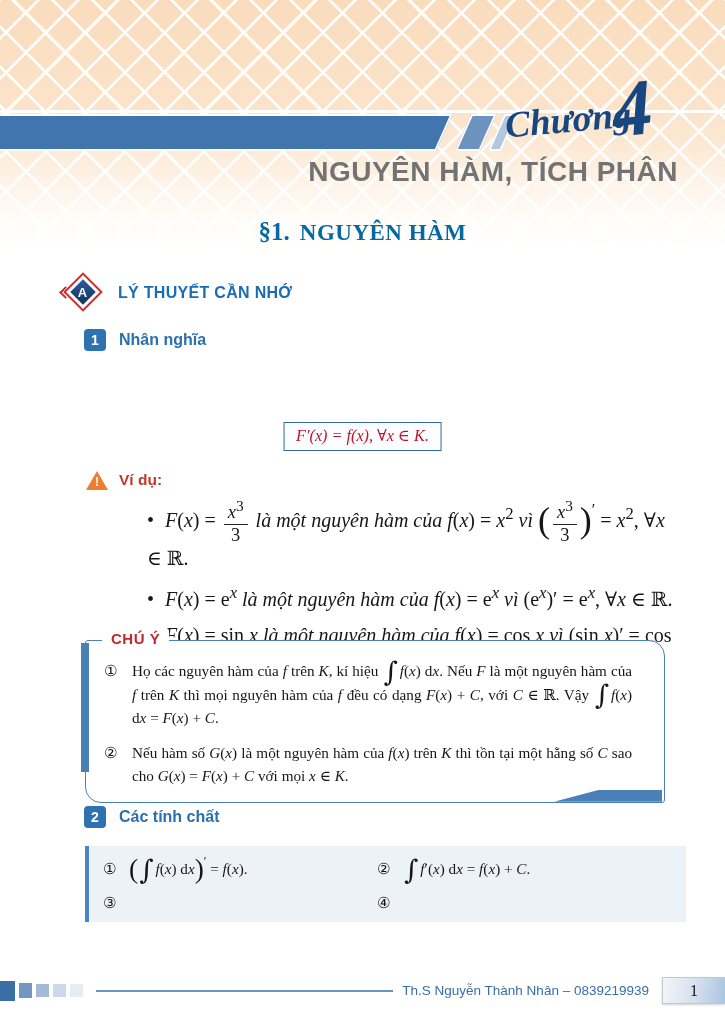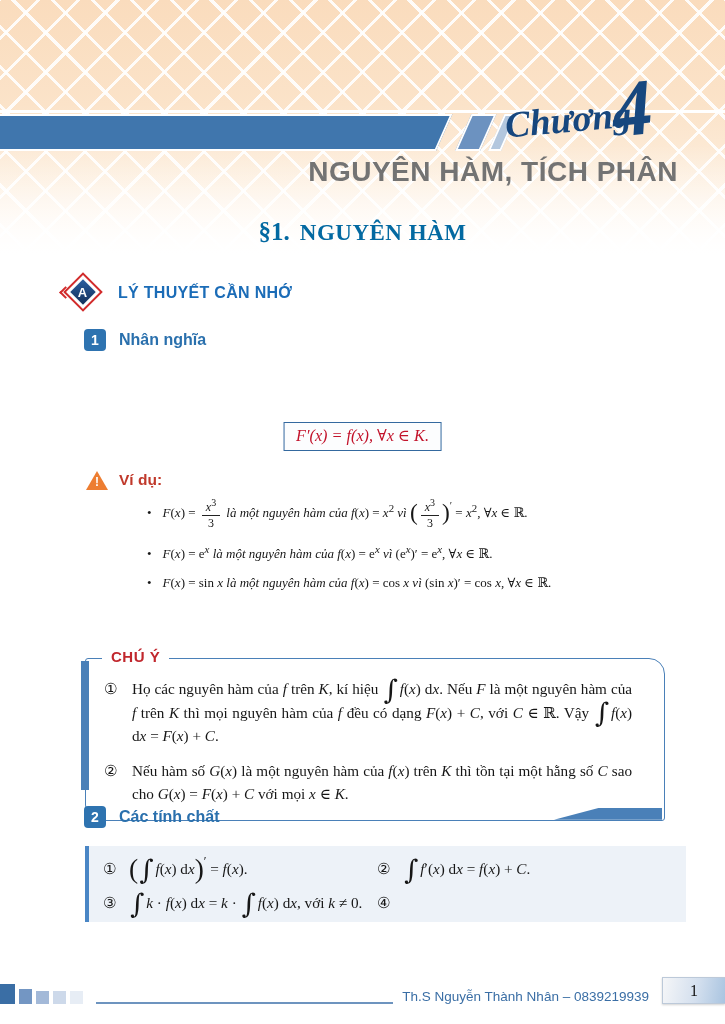--- a/index.html
+++ b/index.html
@@ -70,28 +70,28 @@
     color:#c2132b;font-size:16.2px;font-weight:normal;font-style:italic;white-space:nowrap;}
 
   
   .ex-row{position:absolute;top:471px;left:86px;display:flex;align-items:flex-start;gap:11px;}
   .warn{position:relative;width:22px;height:19px;background:#ed7d31;
     clip-path:polygon(50% 0%,100% 100%,0% 100%);flex:0 0 auto;}
   .warn::after{content:"!";position:absolute;left:0;right:0;bottom:0;text-align:center;
     color:#fff;font-family:"Liberation Sans",sans-serif;font-weight:bold;font-size:12px;line-height:16px;}
   .ex-label{font-family:"Liberation Sans","DejaVu Sans",sans-serif;font-weight:bold;
     font-size:15.5px;color:#c0392b;}
-  .ex-list{position:absolute;top:498px;left:147px;width:530px;font-size:13px;}
+  .ex-list{position:absolute;top:498px;left:147px;width:530px;font-size:20px;}
   .ex-item{margin-bottom:13px;}
   .ex-item::before{content:"•";margin-right:11px;}
 
   
   .note-box{position:absolute;top:640px;left:85px;width:580px;box-sizing:border-box;
     border:1.6px solid #4a80b8;border-radius:3px 16px 3px 16px;
-    padding:18px 32px 12px 18px;background:#fff;margin-top:18px;}
+    padding:18px 32px 12px 18px;background:#fff;}
   .note-bar{position:absolute;left:-5px;top:2px;bottom:30px;width:8px;background:#4a80b8;}
   .note-wedge{position:absolute;right:2px;bottom:0;width:108px;height:12px;background:#4a80b8;
     clip-path:polygon(0% 100%,42% 0%,100% 0%,100% 100%);}
   .note-title{position:absolute;top:-11px;left:16px;background:#fff;padding:0 9px;
     font-family:"Liberation Sans",sans-serif;font-weight:bold;font-size:15px;color:#c1272d;letter-spacing:.5px;}
   .note-item{display:flex;gap:10px;margin-bottom:11px;font-size:15.2px;line-height:1.55;}
   .note-item:last-child{margin-bottom:2px;}
   .note-marker{flex:0 0 18px;}
   .note-text{flex:1;text-align:justify;}
 
@@ -106,21 +106,21 @@
   .int{font-size:1.8em;line-height:0;vertical-align:-0.18em;margin:0 2px 0 1px;
     font-family:"DejaVu Serif",serif;font-weight:normal;}
   .bp{font-size:1.8em;line-height:0;vertical-align:-0.15em;font-weight:normal;}
   .pr2{font-size:.8em;vertical-align:.75em;line-height:0;}
   .fr{display:inline-flex;flex-direction:column;align-items:center;vertical-align:middle;
     line-height:1.08;font-size:.92em;margin:0 3px;}
   .fr .nu{padding:0 4px 1px;border-bottom:1.3px solid #222;}
   .fr .de{padding-top:1px;}
 
   
-  .footer{position:absolute;top:977px;left:0;width:725px;height:27px;display:flex;align-items:flex-end;}
+  .footer{position:absolute;top:977px;left:0;width:725px;height:27px;display:flex;align-items:center;}
   .sq{flex:0 0 auto;margin-right:4px;}
   .sq1{width:15px;height:20px;background:#3a6ea5;}
   .sq2{width:13px;height:15px;background:#7396c3;}
   .sq3{width:13px;height:13px;background:#a3b9d8;}
   .sq4{width:13px;height:13px;background:#cdd9ea;}
   .sq5{width:13px;height:13px;background:#e7edf5;}
   .foot-line{flex:1;height:2px;background:#6d94bf;margin:0 9px 0 9px;}
   .foot-author{font-family:"Liberation Sans","DejaVu Sans",sans-serif;font-size:13.5px;
     color:#3a6ea5;white-space:nowrap;margin-right:13px;}
   .page-box{width:62px;height:25px;background:linear-gradient(100deg,#f5f6f8 0%,#d3dfee 55%,#a9c4e0 100%);
@@ -202,21 +202,20 @@
     <div class="prop-item">
       <span class="prop-marker">①</span>
       <span><span class="bp">(</span><span class="int">∫</span><i>f</i>(<i>x</i>) d<i>x</i><span class="bp">)</span><sup class="pr2">′</sup> = <i>f</i>(<i>x</i>).</span>
     </div>
     <div class="prop-item">
       <span class="prop-marker">②</span>
       <span><span class="int">∫</span><i>f</i>′(<i>x</i>) d<i>x</i> = <i>f</i>(<i>x</i>) + <i>C</i>.</span>
     </div>
     <div class="prop-item">
       <span class="prop-marker">③</span>
-      <span><span class="int">∫</span><i>k</i> · <i>f</i>(<i>x</i>) d<i>x</i> = <i>k</i> · <span class="int">∫</span><i>f</i>(<i>x</i>) d<i>x</i>, với <i>k</i> ≠ 0.</span>
     </div>
     <div class="prop-item">
       <span class="prop-marker">④</span>
     </div>
   </div>
 
   <div class="footer">
     <span class="sq sq1"></span>
     <span class="sq sq2"></span>
     <span class="sq sq3"></span>

